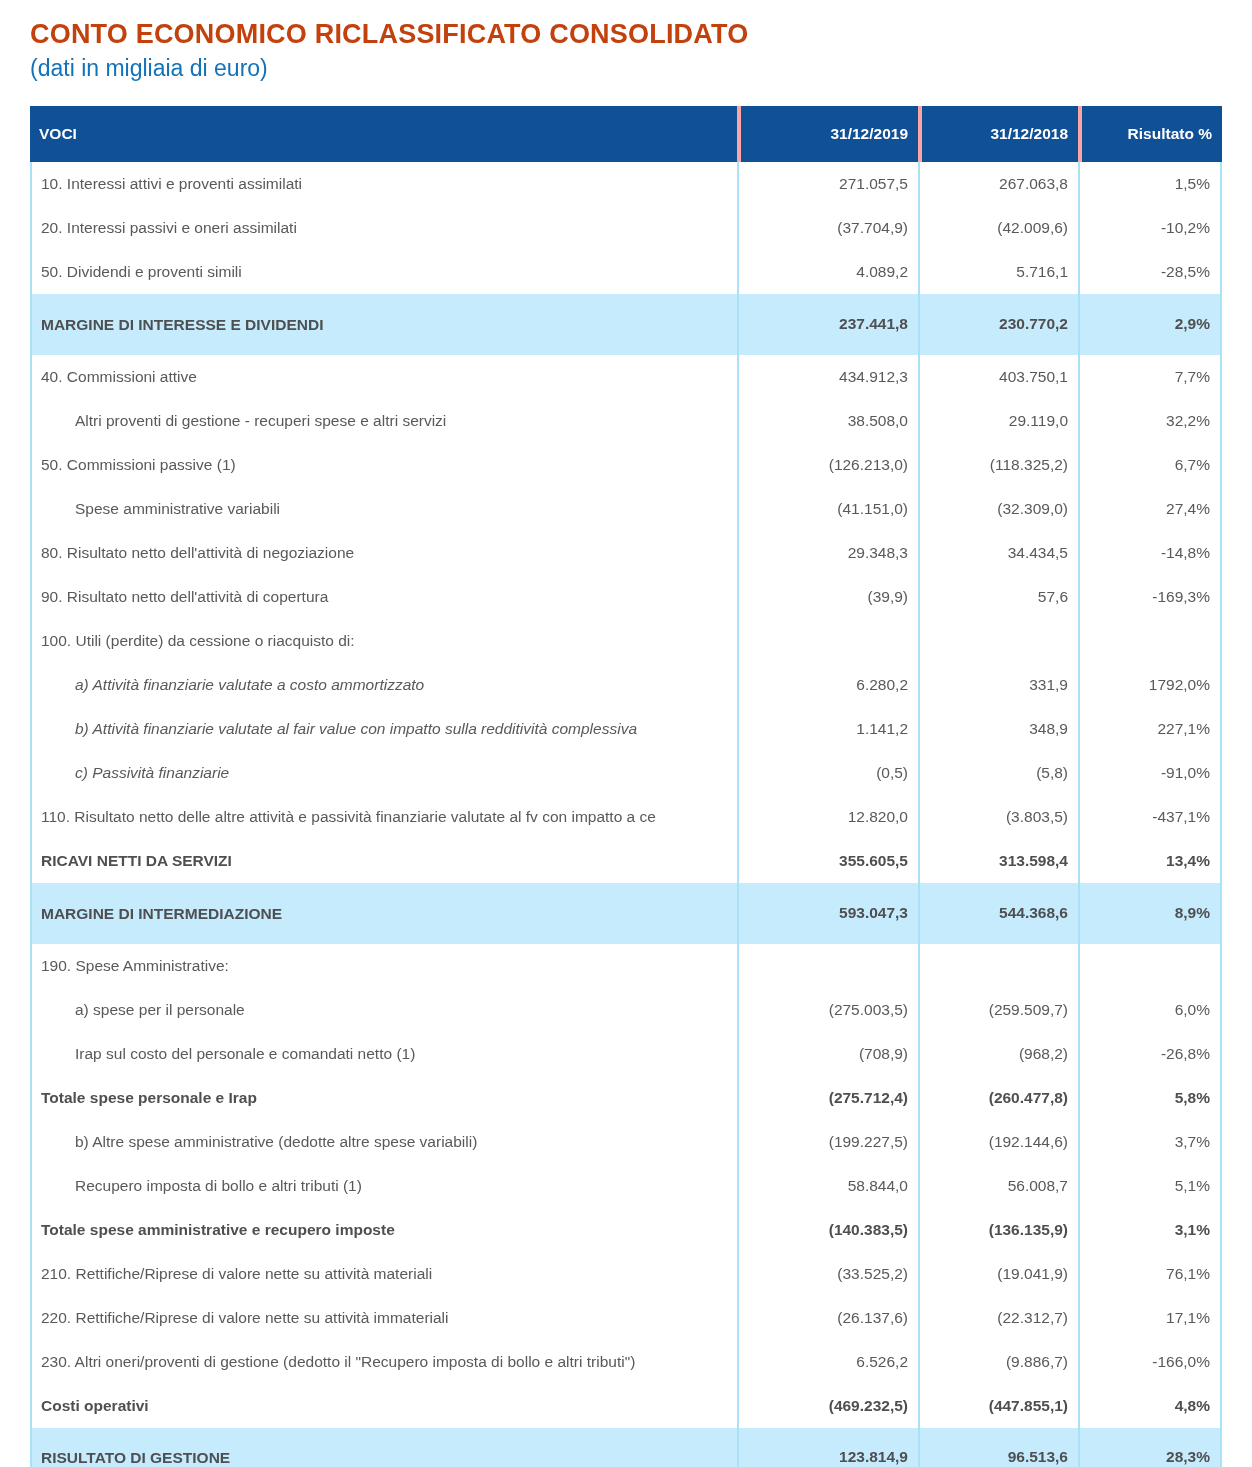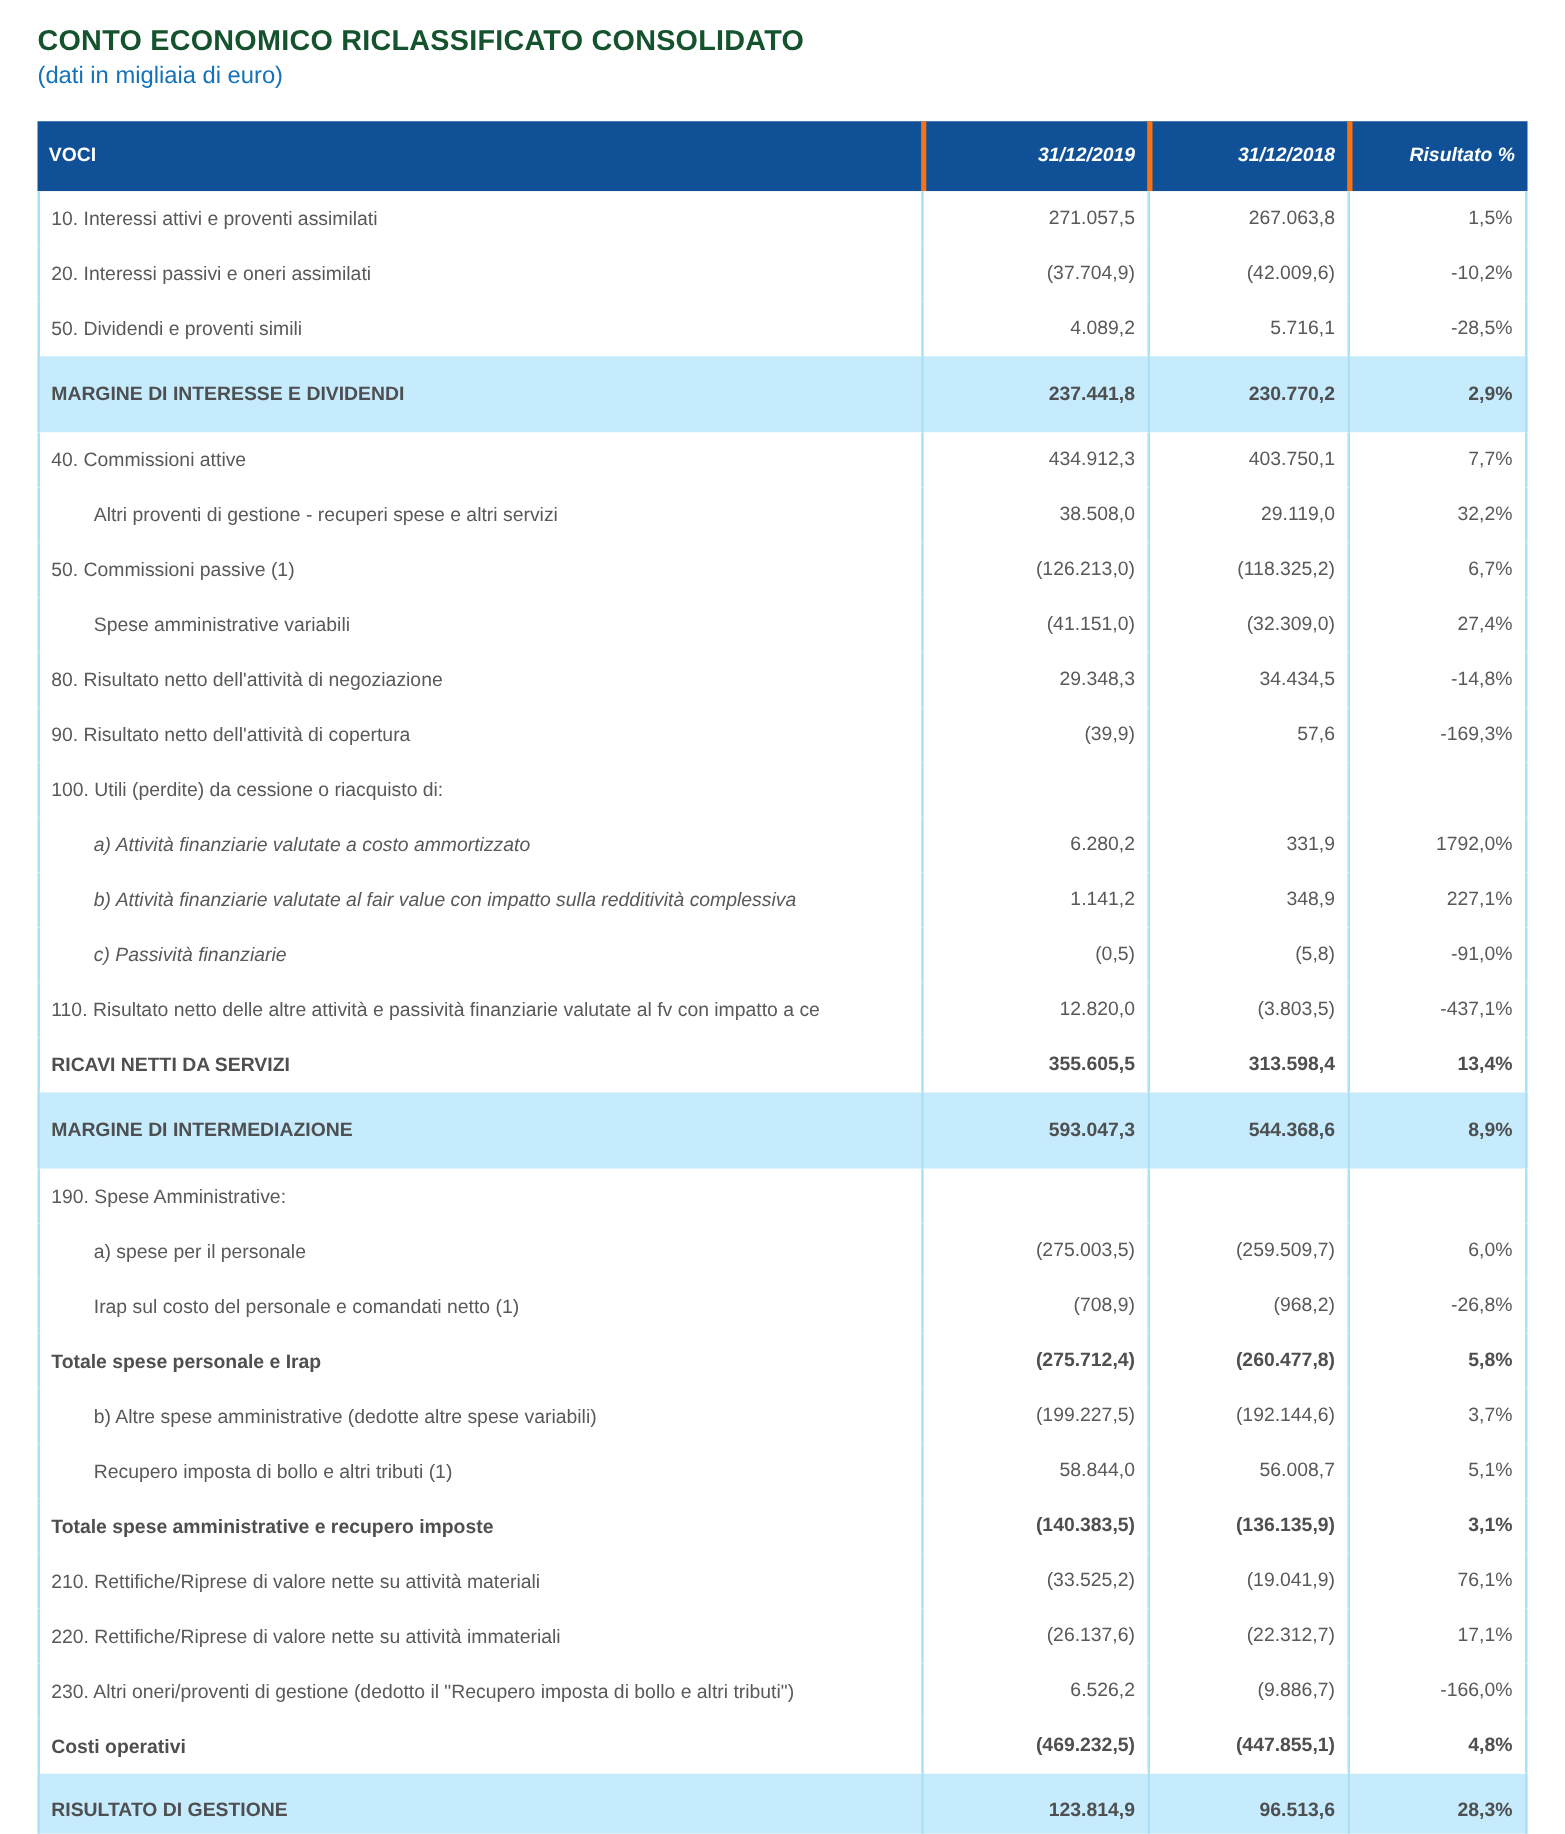--- a/index.html
+++ b/index.html
@@ -5,30 +5,30 @@
   * { box-sizing: border-box; }
   html, body { margin: 0; padding: 0; background: #ffffff; }
   body {
     width: 1252px; height: 1467px;
     font-family: "Liberation Sans", sans-serif;
     -webkit-font-smoothing: antialiased;
   }
   .page { padding: 20px 30px 0 30px; }
 
   .doc-title {
-    color: #14532d;
-    font-size: 23px;
+    color: #c2410c;
+    font-size: 27px;
     font-weight: 600;
     letter-spacing: 0.2px;
     margin: 0 0 6px 0;
     line-height: 1.1;
   }
   .doc-subtitle {
     color: #1372b8;
-    font-size: 19px;
+    font-size: 23px;
     font-weight: 400;
     margin: 0;
     line-height: 1.1;
   }
 
   table.fin {
     margin-top: 25px;
     width: 1192px;
     border-collapse: separate;
     border-spacing: 0;
@@ -38,21 +38,21 @@
   
   thead th {
     background: #0f5096;
     color: #ffffff;
     height: 56px;
     font-size: 15.5px;
     font-weight: bold;
     vertical-align: middle;
   }
   thead th.h-voci { text-align: left; padding-left: 9px; }
-  thead th.h-num  { text-align: right; padding-right: 10px; border-left: 4px solid #f97316; font-style: italic; }
+  thead th.h-num  { text-align: right; padding-right: 10px; border-left: 4px solid #fca5a5; }
 
   
   tbody td {
     color: #58595b;
     font-size: 15.5px;
     height: 44px;
     vertical-align: middle;
     border-left: 2px solid #a9e2f6;
     background: #ffffff;
   }

